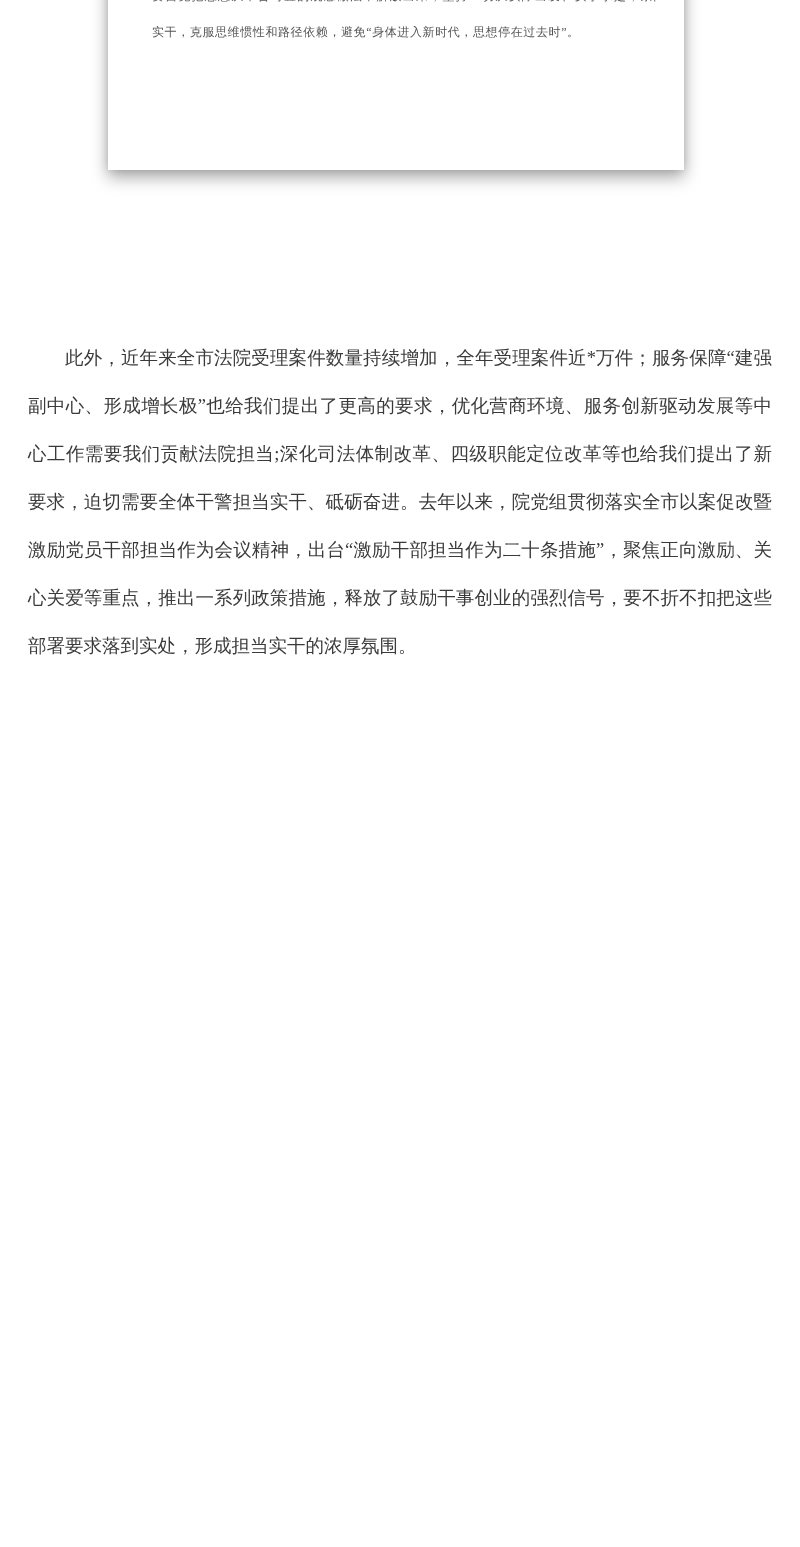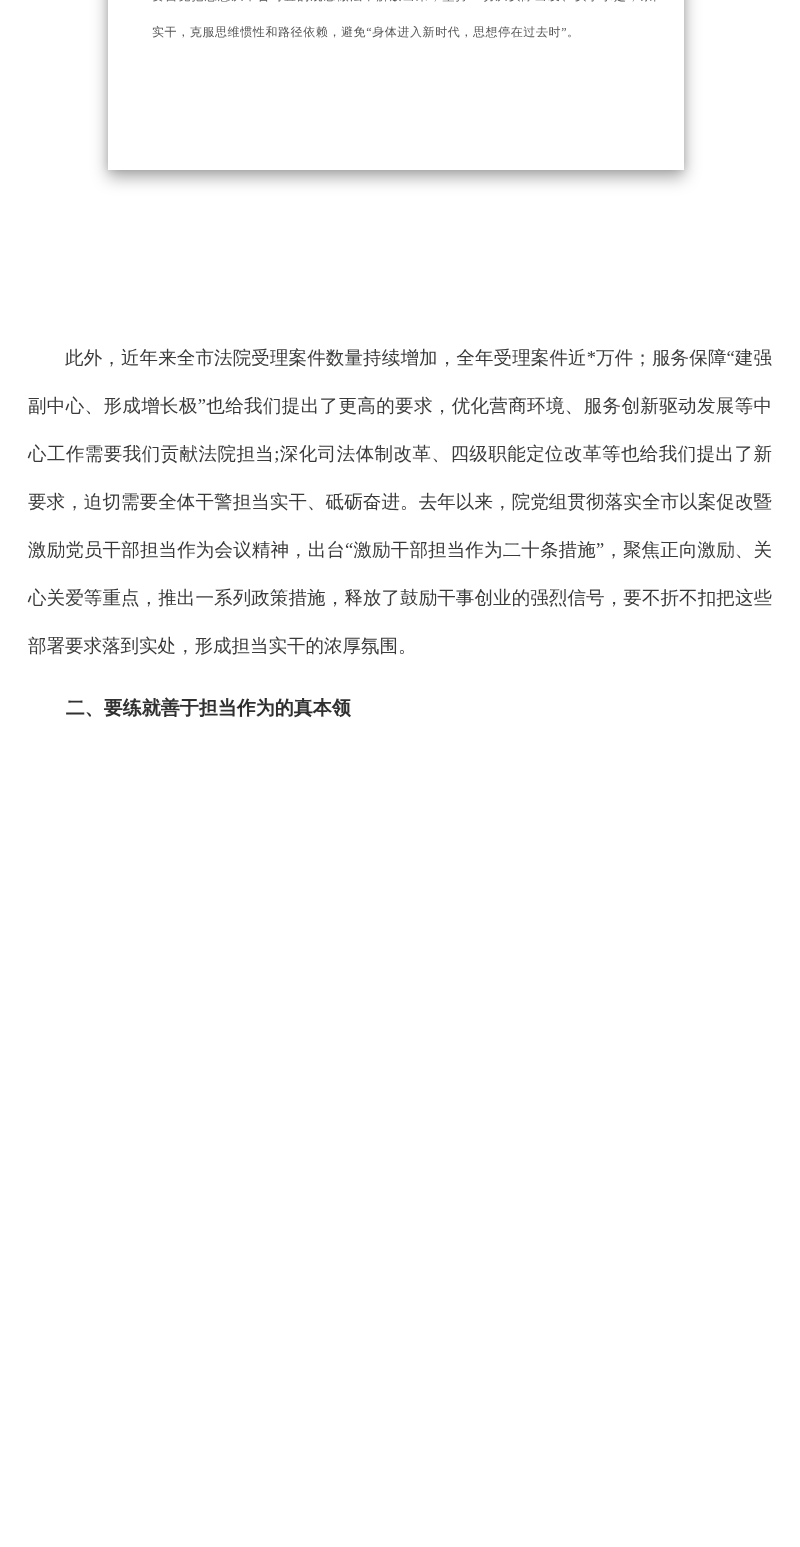--- a/index.html
+++ b/index.html
@@ -90,20 +90,19 @@
 
   <div class="preview-card">
     <div class="card-lines">
       <div class="clipped-line">要自觉把思想从不合时宜的观念做法中解放出来，坚持一切从实际出发、实事求是，崇尚实干实绩，真抓</div>
       <div class="card-line">实干，克服思维惯性和路径依赖，避免“身体进入新时代，思想停在过去时”。</div>
     </div>
   </div>
 
   <div class="doc-body">
     <p>此外，近年来全市法院受理案件数量持续增加，全年受理案件近*万件；服务保障“建强副中心、形成增长极”也给我们提出了更高的要求，优化营商环境、服务创新驱动发展等中心工作需要我们贡献法院担当;深化司法体制改革、四级职能定位改革等也给我们提出了新要求，迫切需要全体干警担当实干、砥砺奋进。去年以来，院党组贯彻落实全市以案促改暨激励党员干部担当作为会议精神，出台“激励干部担当作为二十条措施”，聚焦正向激励、关心关爱等重点，推出一系列政策措施，释放了鼓励干事创业的强烈信号，要不折不扣把这些部署要求落到实处，形成担当实干的浓厚氛围。</p>
-    <h3 class="doc-heading">二、要练就善于担当作为的真本领</h3>
   </div>
 
   <div class="remaining-notice">
     <span>剩余6页</span><span class="hint">下载后可查阅</span>
   </div>
 
 </div>
 
 </body></html>

